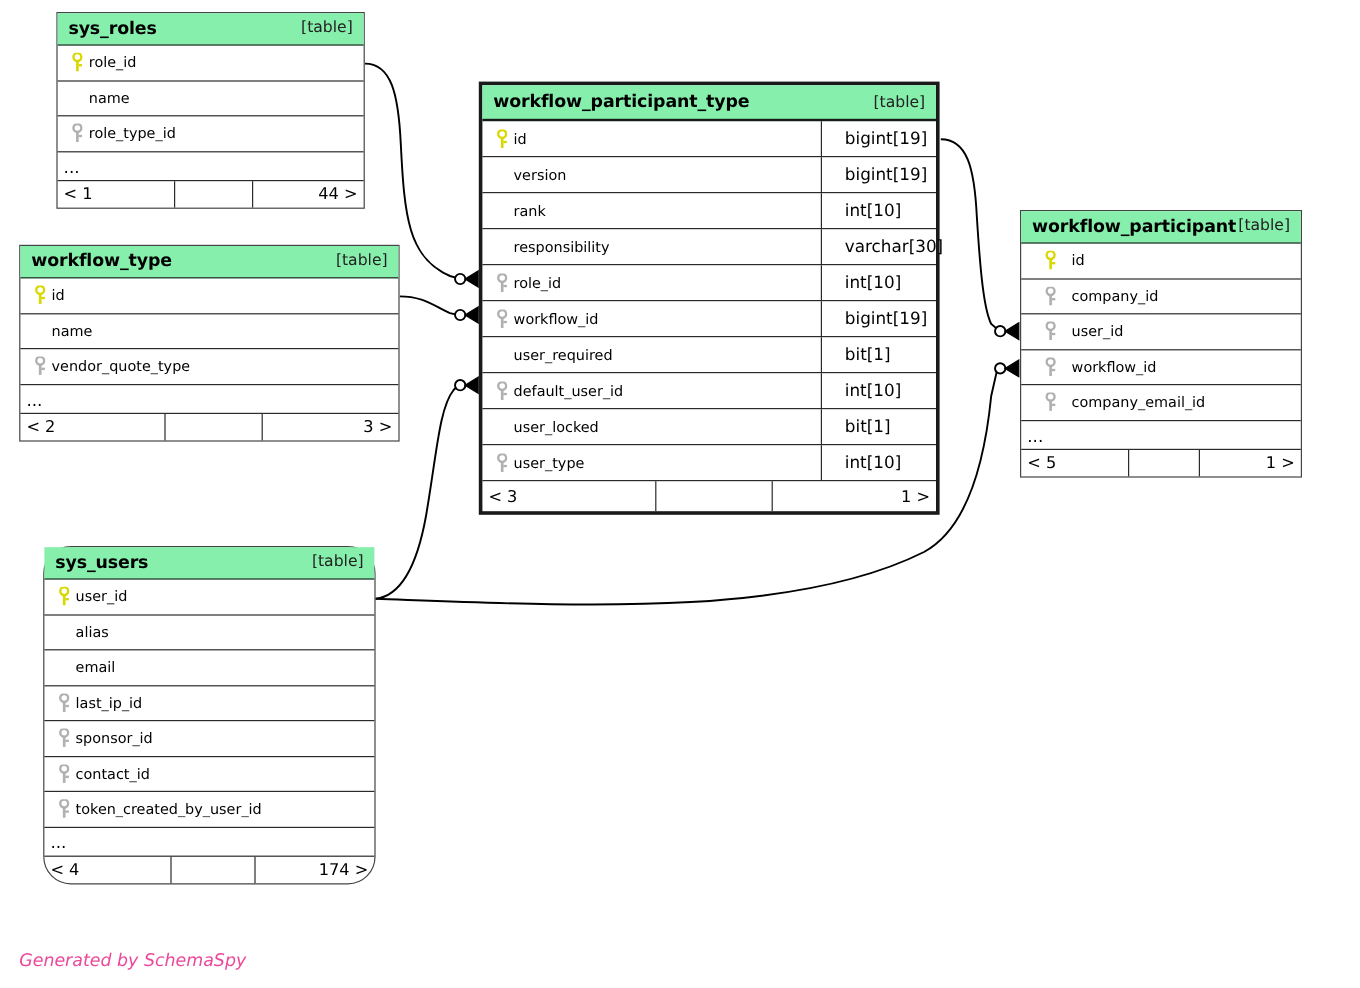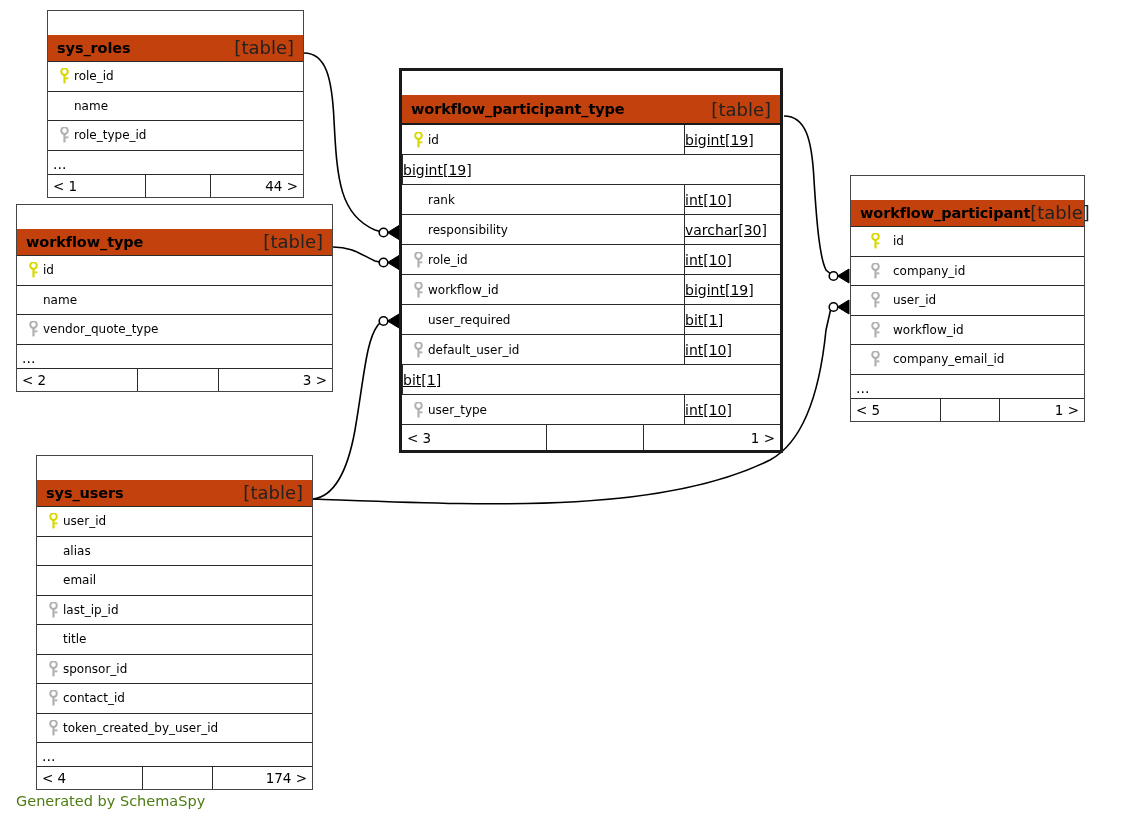--- a/index.html
+++ b/index.html
@@ -37,40 +37,39 @@
     box-sizing: border-box;
     z-index: 2;
   }
   .table-box.emphasis {
     border: 3px solid #1a1a1a;
   }
   .tbl-title {
     display: flex;
     align-items: center;
     justify-content: space-between;
-    background: #c2410c;
+    background: #86efac;
     border-bottom: 1px solid #2b2b2b;
     padding: 3px 9px 4px 9px;
     box-sizing: border-box;
     height: 27px;
-    margin-top: 24px;
   }
   .table-box.emphasis .tbl-title {
     border-bottom: 2px solid #1a1a1a;
     height: 30px;
     padding-top: 4px;
   }
   .tbl-name {
     font-weight: bold;
     font-size: 14.5px;
     letter-spacing: -0.1px;
     white-space: nowrap;
   }
   .tbl-tag {
-    font-size: 18px;
+    font-size: 13px;
     color: #222222;
     white-space: nowrap;
   }
   .col-row {
     display: flex;
     align-items: center;
     border-bottom: 1px solid #2b2b2b;
     height: 29.5px;
     box-sizing: border-box;
     position: relative;
@@ -100,28 +99,27 @@
     min-width: 36px;
   }
   .col-label {
     font-size: 12px;
     white-space: nowrap;
     overflow: hidden;
   }
   .col-type {
     flex: 0 0 auto;
     border-left: 1px solid #2b2b2b;
-    padding-left: 0;
+    padding-left: 19px;
     font-size: 14px;
     height: 100%;
     display: flex;
     align-items: center;
     box-sizing: border-box;
     width: 96px;
-    text-decoration: underline;
   }
   .ellipsis-row {
     display: flex;
     align-items: flex-end;
     height: 24px;
     border-bottom: 1px solid #2b2b2b;
     padding-left: 5px;
     font-size: 14px;
     box-sizing: border-box;
     line-height: 14px;
@@ -154,23 +152,24 @@
   }
   .foot-right {
     flex: 1 1 auto;
     justify-content: flex-end;
   }
   .credit {
     position: absolute;
     left: 16px;
     top: 793px;
     font-size: 14.5px;
-    color: #4d7c0f;
+    color: #ec4899;
     z-index: 2;
     white-space: nowrap;
+    font-style: italic;
   }
 </style>
 </head>
 <body>
 
 <div id="canvas">
 
   <svg id="edges" viewBox="0 0 1133 823" xmlns="http://www.w3.org/2000/svg">
       <g>
         <path d="M 304,53 C 326,53 332,78 334,120 C 337,180 340,215 375,230 L 382,232" fill="none" stroke="#000000" stroke-width="1.6"></path>
@@ -296,20 +295,24 @@
                 <circle cx="4.5" cy="3.6" r="3.3" fill="none" stroke="#d8d800" stroke-width="2"></circle>
                 <rect x="3.4" y="6.2" width="2.2" height="9.2" fill="#d8d800"></rect>
                 <rect x="5.4" y="9.4" width="3" height="1.9" fill="#d8d800"></rect>
               </svg>
             </span>
             <span class="col-label">id</span>
           </div>
           <div class="col-type">bigint[19]</div>
         </div>
         <div class="col-row">
+          <div class="col-main">
+            <span class="keyslot"></span>
+            <span class="col-label">version</span>
+          </div>
           <div class="col-type">bigint[19]</div>
         </div>
         <div class="col-row">
           <div class="col-main">
             <span class="keyslot"></span>
             <span class="col-label">rank</span>
           </div>
           <div class="col-type">int[10]</div>
         </div>
         <div class="col-row">
@@ -359,20 +362,24 @@
                 <circle cx="4.5" cy="3.6" r="3.3" fill="none" stroke="#b0b0b0" stroke-width="2"></circle>
                 <rect x="3.4" y="6.2" width="2.2" height="9.2" fill="#b0b0b0"></rect>
                 <rect x="5.4" y="9.4" width="3" height="1.9" fill="#b0b0b0"></rect>
               </svg>
             </span>
             <span class="col-label">default_user_id</span>
           </div>
           <div class="col-type">int[10]</div>
         </div>
         <div class="col-row">
+          <div class="col-main">
+            <span class="keyslot"></span>
+            <span class="col-label">user_locked</span>
+          </div>
           <div class="col-type">bit[1]</div>
         </div>
         <div class="col-row">
           <div class="col-main">
             <span class="keyslot">
               <svg width="9" height="16" viewBox="0 0 9 16">
                 <circle cx="4.5" cy="3.6" r="3.3" fill="none" stroke="#b0b0b0" stroke-width="2"></circle>
                 <rect x="3.4" y="6.2" width="2.2" height="9.2" fill="#b0b0b0"></rect>
                 <rect x="5.4" y="9.4" width="3" height="1.9" fill="#b0b0b0"></rect>
               </svg>
@@ -452,21 +459,21 @@
             <span class="col-label">company_email_id</span>
           </div>
         </div>
         <div class="ellipsis-row">...</div>
         <div class="foot-row">
           <div class="foot-cell foot-left">&lt; 5</div>
           <div class="foot-cell foot-mid"></div>
           <div class="foot-cell foot-right">1 &gt;</div>
         </div>
       </div>
-      <div class="table-box" style="left: 36px; top: 455px; width: 277px;">
+      <div class="table-box" style="left: 36px; top: 455px; width: 277px; border-radius: 23px;">
         <div class="tbl-title">
           <span class="tbl-name">sys_users</span>
           <span class="tbl-tag">[table]</span>
         </div>
         <div class="col-row">
           <div class="col-main">
             <span class="keyslot">
               <svg width="9" height="16" viewBox="0 0 9 16">
                 <circle cx="4.5" cy="3.6" r="3.3" fill="none" stroke="#d8d800" stroke-width="2"></circle>
                 <rect x="3.4" y="6.2" width="2.2" height="9.2" fill="#d8d800"></rect>
@@ -491,26 +498,20 @@
         <div class="col-row">
           <div class="col-main">
             <span class="keyslot">
               <svg width="9" height="16" viewBox="0 0 9 16">
                 <circle cx="4.5" cy="3.6" r="3.3" fill="none" stroke="#b0b0b0" stroke-width="2"></circle>
                 <rect x="3.4" y="6.2" width="2.2" height="9.2" fill="#b0b0b0"></rect>
                 <rect x="5.4" y="9.4" width="3" height="1.9" fill="#b0b0b0"></rect>
               </svg>
             </span>
             <span class="col-label">last_ip_id</span>
-          </div>
-        </div>
-        <div class="col-row">
-          <div class="col-main">
-            <span class="keyslot"></span>
-            <span class="col-label">title</span>
           </div>
         </div>
         <div class="col-row">
           <div class="col-main">
             <span class="keyslot">
               <svg width="9" height="16" viewBox="0 0 9 16">
                 <circle cx="4.5" cy="3.6" r="3.3" fill="none" stroke="#b0b0b0" stroke-width="2"></circle>
                 <rect x="3.4" y="6.2" width="2.2" height="9.2" fill="#b0b0b0"></rect>
                 <rect x="5.4" y="9.4" width="3" height="1.9" fill="#b0b0b0"></rect>
               </svg>

